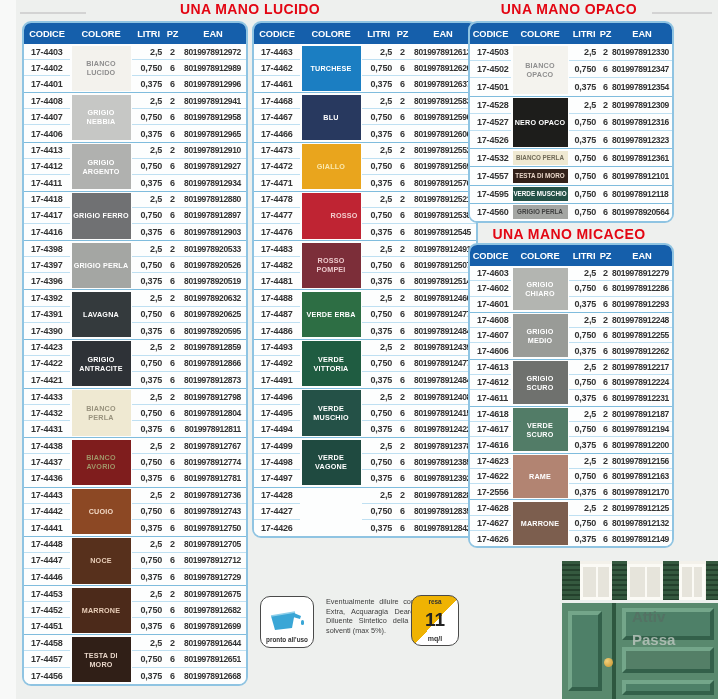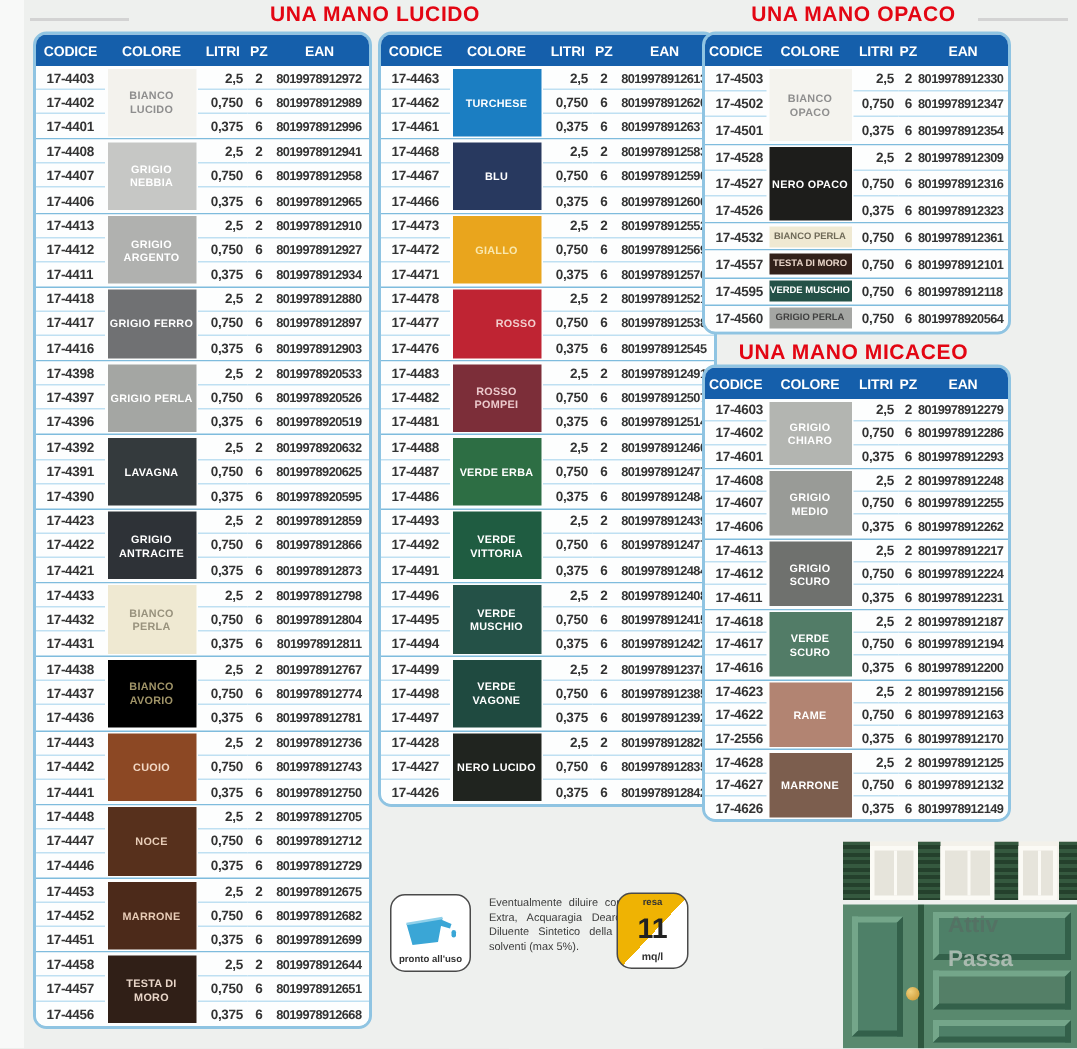--- a/index.html
+++ b/index.html
@@ -232,21 +232,21 @@
         <div class="cell pz b" style="grid-area: 1 / 4;">2</div>
         <div class="cell ean b" style="grid-area: 1 / 5;">8019978912767</div>
         <div class="cell code b" style="grid-area: 2 / 1;">17-4437</div>
         <div class="cell litri b" style="grid-area: 2 / 3;">0,750</div>
         <div class="cell pz b" style="grid-area: 2 / 4;">6</div>
         <div class="cell ean b" style="grid-area: 2 / 5;">8019978912774</div>
         <div class="cell code" style="grid-area: 3 / 1;">17-4436</div>
         <div class="cell litri" style="grid-area: 3 / 3;">0,375</div>
         <div class="cell pz" style="grid-area: 3 / 4;">6</div>
         <div class="cell ean" style="grid-area: 3 / 5;">8019978912781</div>
-        <div class="swatch" style="grid-area: 1 / 2 / span 3; background: #000000; color: rgb(160, 148, 104);">BIANCO AVORIO</div>
+        <div class="swatch" style="grid-area: 1 / 2 / span 3; background: #7f1d1d; color: rgb(160, 148, 104);">BIANCO AVORIO</div>
       </div>
       <div class="group">
         <div class="cell code b" style="grid-area: 1 / 1;">17-4443</div>
         <div class="cell litri b" style="grid-area: 1 / 3;">2,5</div>
         <div class="cell pz b" style="grid-area: 1 / 4;">2</div>
         <div class="cell ean b" style="grid-area: 1 / 5;">8019978912736</div>
         <div class="cell code b" style="grid-area: 2 / 1;">17-4442</div>
         <div class="cell litri b" style="grid-area: 2 / 3;">0,750</div>
         <div class="cell pz b" style="grid-area: 2 / 4;">6</div>
         <div class="cell ean b" style="grid-area: 2 / 5;">8019978912743</div>
@@ -451,21 +451,20 @@
         <div class="cell pz b" style="grid-area: 1 / 4;">2</div>
         <div class="cell ean b" style="grid-area: 1 / 5;">8019978912828</div>
         <div class="cell code b" style="grid-area: 2 / 1;">17-4427</div>
         <div class="cell litri b" style="grid-area: 2 / 3;">0,750</div>
         <div class="cell pz b" style="grid-area: 2 / 4;">6</div>
         <div class="cell ean b" style="grid-area: 2 / 5;">8019978912835</div>
         <div class="cell code" style="grid-area: 3 / 1;">17-4426</div>
         <div class="cell litri" style="grid-area: 3 / 3;">0,375</div>
         <div class="cell pz" style="grid-area: 3 / 4;">6</div>
         <div class="cell ean" style="grid-area: 3 / 5;">8019978912842</div>
-        <div class="swatch" style="grid-area: 1 / 2 / span 3; background: rgb(32, 36, 31); color: rgb(255, 255, 255);">NERO LUCIDO</div>
       </div>
     </div>
   <div class="tbl" id="t-opaco">
       <div class="thead">
         <span class="th">CODICE</span>
         <span class="th">COLORE</span>
         <span class="th">LITRI</span>
         <span class="th">PZ</span>
         <span class="th">EAN</span>
       </div>

